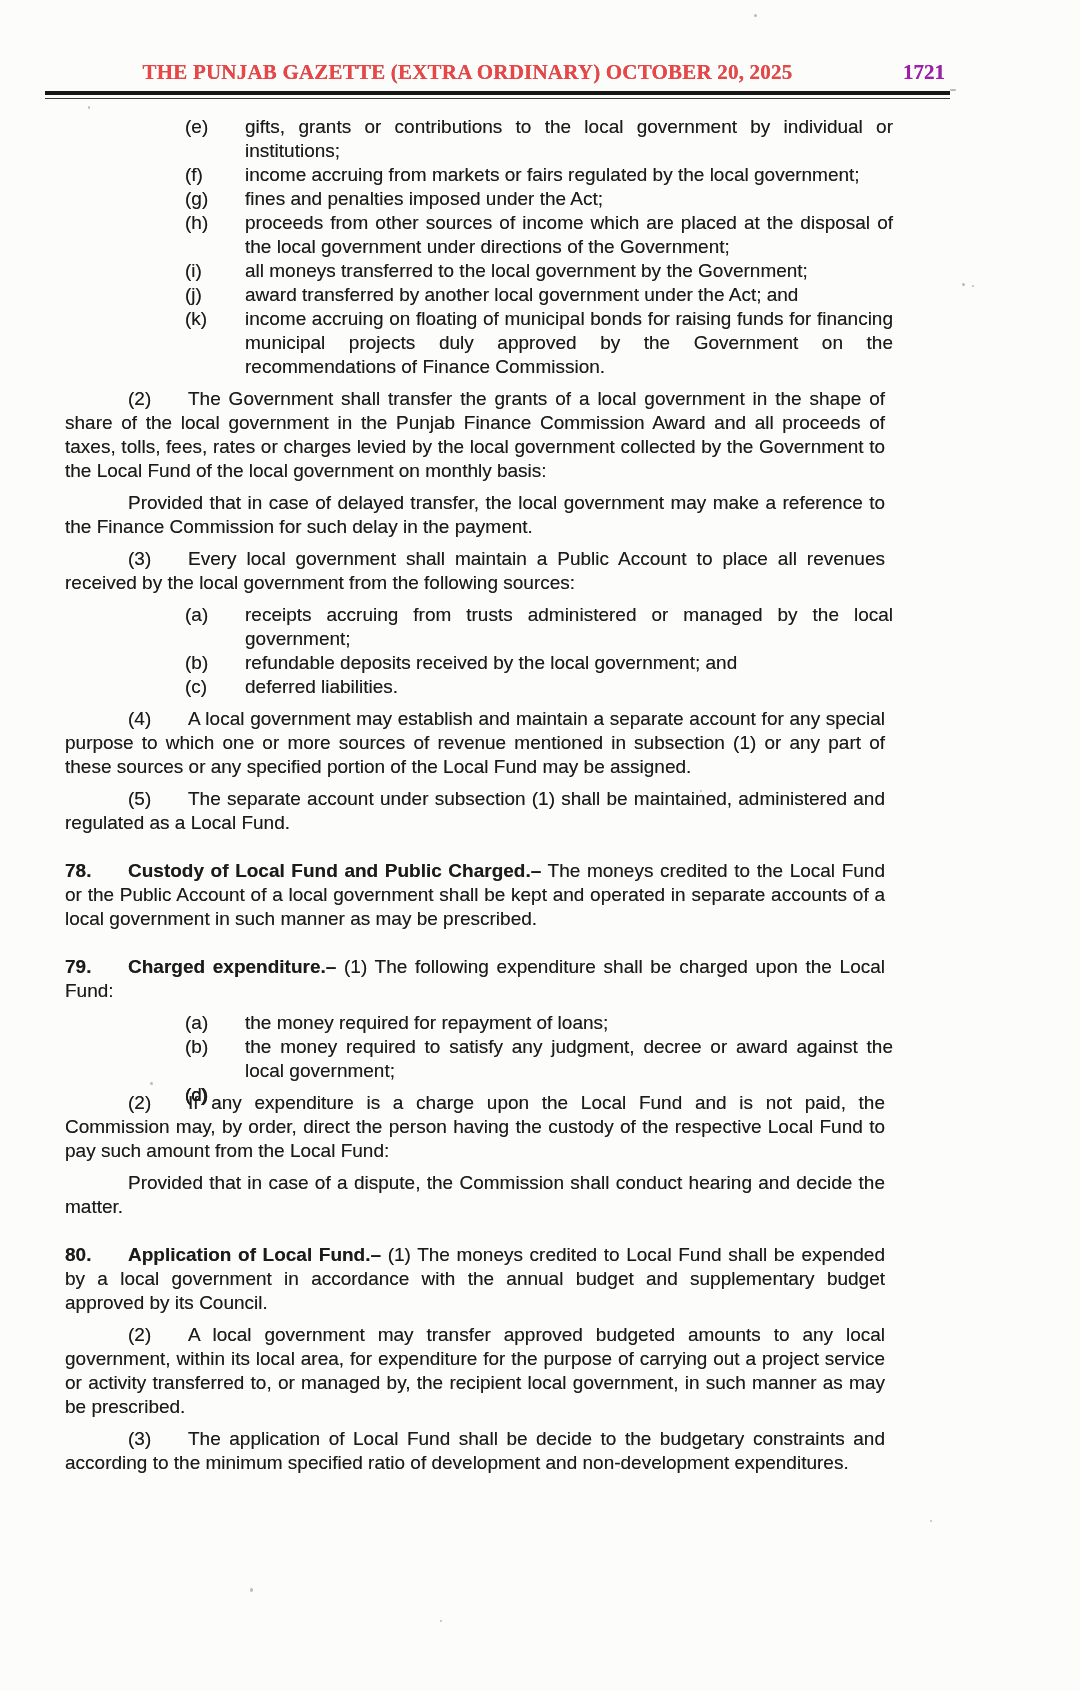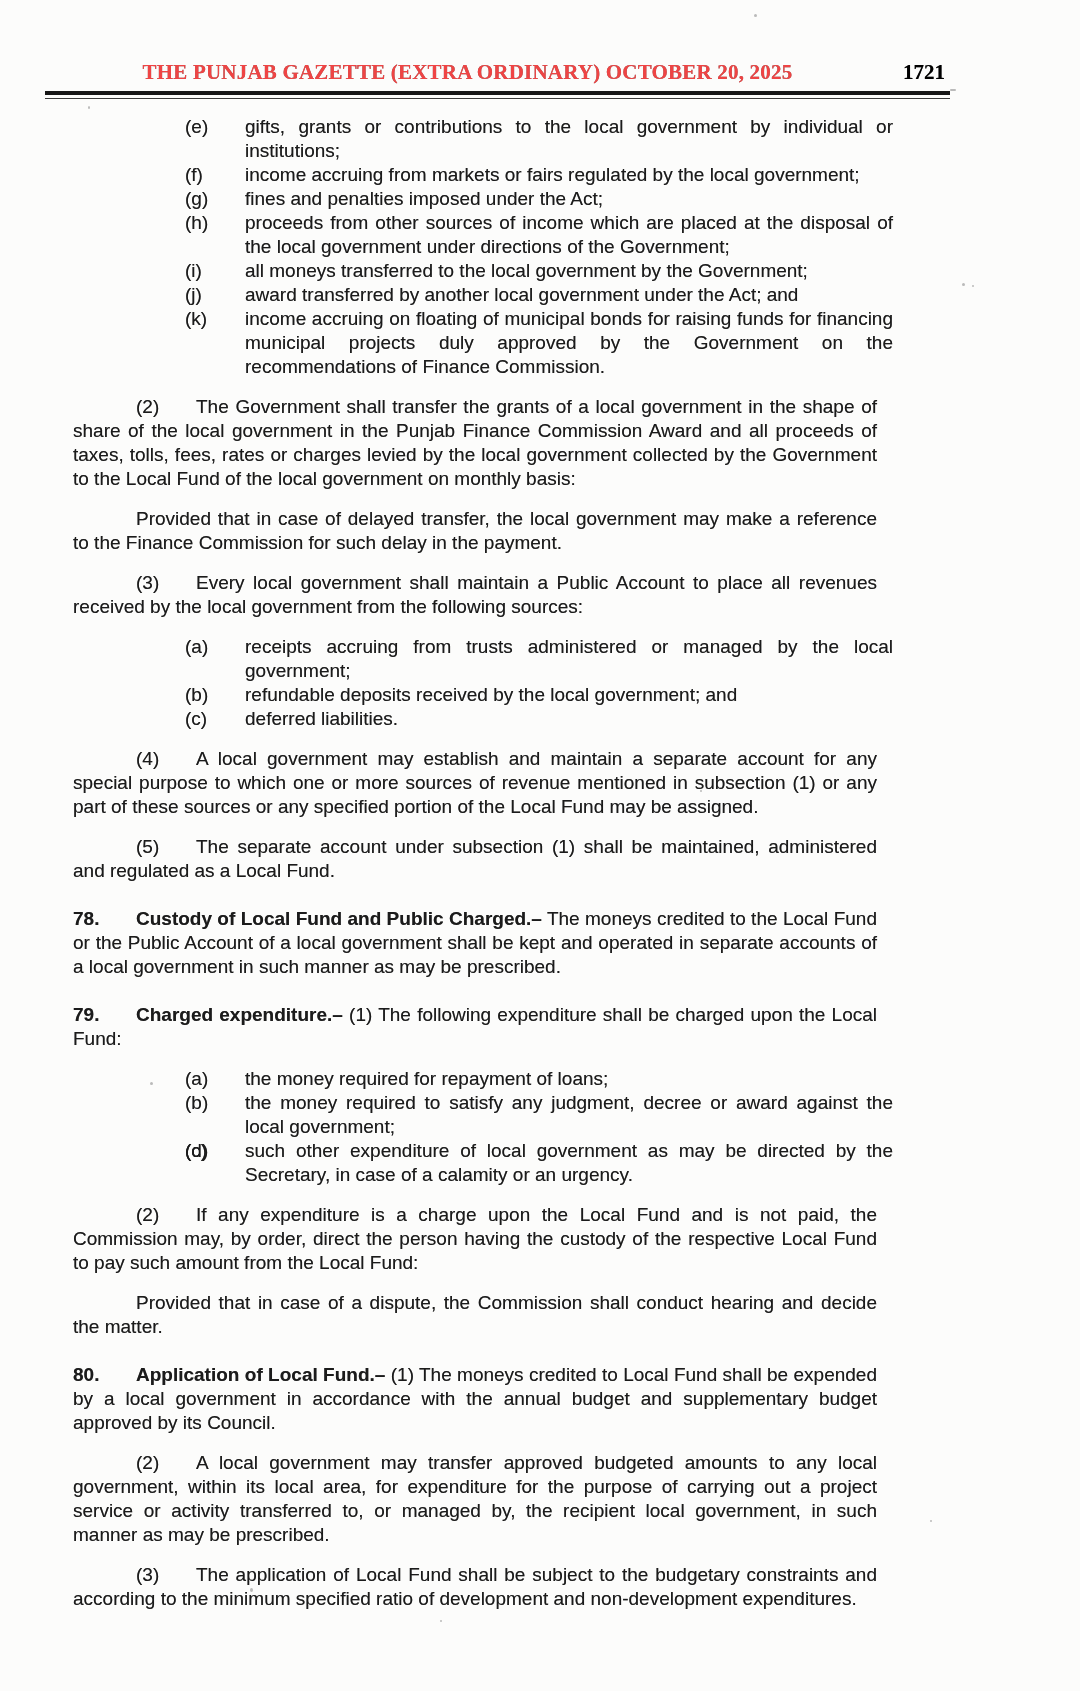--- a/index.html
+++ b/index.html
@@ -25,39 +25,39 @@
     font-weight:bold;
     font-size:21px;
     letter-spacing:0.2px;
     color:#ef4444;
     white-space:nowrap;
     text-shadow:0 0 0.5px rgba(20,20,20,.6);
   }
   .page-num {
     position:absolute; right:5px; top:0;
     font-family:"Liberation Serif","DejaVu Serif",serif;
-    font-weight:bold; font-size:21px; color:#000000;
+    font-weight:bold; font-size:21px; color:#a21caf;
     text-shadow:0 0 0.5px rgba(20,20,20,.6);
   }
   .rule {
     margin-top:6px;
     height:3px;
     border-top:4px solid #161616;
     border-bottom:1.5px solid #3a3a3a;
   }
   
   .content {
     width:836px;
     margin:16px 0 0 57px;
     font-size:19px;
     line-height:24px;
     text-align:justify;
     text-shadow:0 0 0.45px rgba(27,27,27,.55);
   }
-  .content p { margin:16px; }
+  .content p { margin:8px; }
   .hlist { margin:0; }
   .hitem {
     position:relative;
     padding-left:188px;
     text-align:justify;
   }
   .hlabel { position:absolute; left:128px; top:0; }
   .para { text-indent:63px; }
   .pnum {
     display:inline-block;
@@ -118,32 +118,32 @@
     <p class="para"><span class="pnum">(5)</span><span>The separate account under subsection (1) shall be maintained, administered and regulated as a Local Fund.</span></p>
 
     <p class="para section"><span class="secnum b">78.</span><span class="b">Custody of Local Fund and Public Charged.–</span> <span>The moneys credited to the Local Fund or the Public Account of a local government shall be kept and operated in separate accounts of a local government in such manner as may be prescribed.</span></p>
 
     <p class="para section"><span class="secnum b">79.</span><span class="b">Charged expenditure.–</span> <span>(1) The following expenditure shall be charged upon the Local Fund:</span></p>
 
     <div class="hlist">
       <div class="hitem"><span class="hlabel">(a)</span><span>the money required for repayment of loans;</span></div>
       <div class="hitem"><span class="hlabel">(b)</span><span>the money required to satisfy any judgment, decree or award against the local government;</span></div>
       <div class="hitem"><span class="hlabel">(c)</span></div>
-      <div class="hitem"><span class="hlabel">(d)</span><span>such other expenditure of local government as may be directed by the Secretary, in case of a calamity or an urgency.</span></div>
+      <div class="hitem"><span class="hlabel">(d)</span></div>
     </div>
 
     <p class="para"><span class="pnum">(2)</span><span>If any expenditure is a charge upon the Local Fund and is not paid, the Commission may, by order, direct the person having the custody of the respective Local Fund to pay such amount from the Local Fund:</span></p>
 
     <p class="para"><span>Provided that in case of a dispute, the Commission shall conduct hearing and decide the matter.</span></p>
 
     <p class="para section"><span class="secnum b">80.</span><span class="b">Application of Local Fund.–</span> <span>(1) The moneys credited to Local Fund shall be expended by a local government in accordance with the annual budget and supplementary budget approved by its Council.</span></p>
 
     <p class="para"><span class="pnum">(2)</span><span>A local government may transfer approved budgeted amounts to any local government, within its local area, for expenditure for the purpose of carrying out a project service or activity transferred to, or managed by, the recipient local government, in such manner as may be prescribed.</span></p>
 
-    <p class="para"><span class="pnum">(3)</span><span>The application of Local Fund shall be subject to the budgetary constraints and according to the minimum specified ratio of development and non-development expenditures.</span></p>
+    <p class="para"><span class="pnum">(3)</span><span>The application of Local Fund shall be decide to the budgetary constraints and according to the minimum specified ratio of development and non-development expenditures.</span></p>
 
   </div>
 
   <div>
     <div class="speck" style="left:754px; top:14px;  width:3px; height:3px;"></div>
     <div class="speck" style="left:950px; top:89px;  width:6px; height:2px; border-radius:1px;"></div>
     <div class="speck" style="left:962px; top:283px; width:3px; height:3px;"></div>
     <div class="speck" style="left:972px; top:285px; width:2px; height:2px;"></div>
     <div class="speck" style="left:88px;  top:106px; width:2px; height:3px;"></div>
     <div class="speck" style="left:150px; top:1082px;width:3px; height:3px;"></div>

